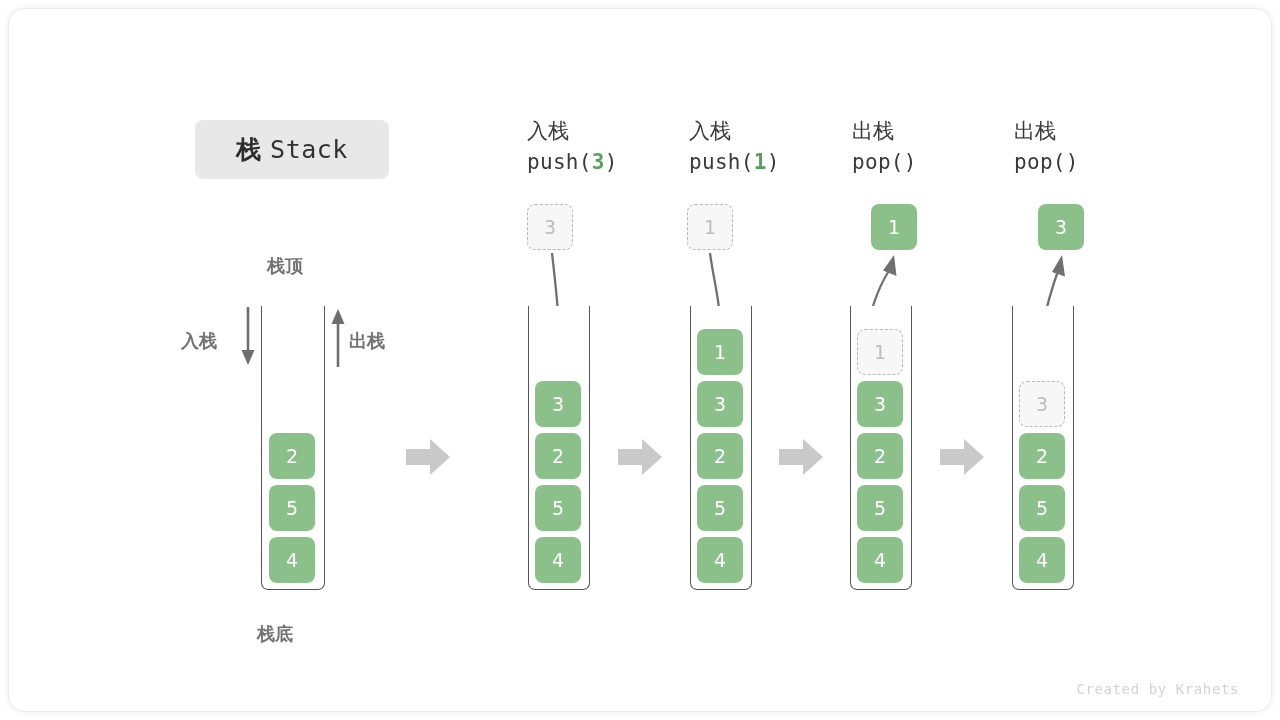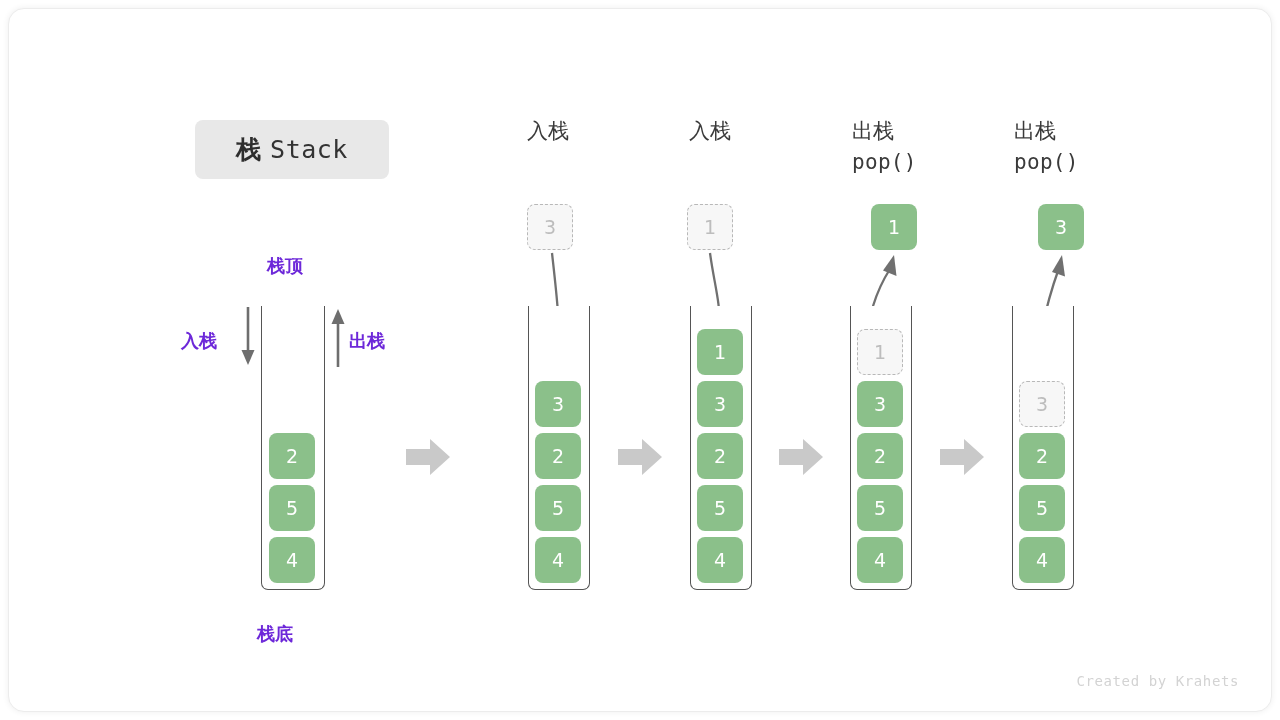--- a/index.html
+++ b/index.html
@@ -57,21 +57,21 @@
     margin-left: 9px;
     letter-spacing: 0.5px;
   }
 
   
   .cn-label {
     position: absolute;
     font-family: "DejaVu Sans", "Liberation Sans", sans-serif;
     font-weight: bold;
     font-size: 18px;
-    color: #6d28d9;
+    color: #737373;
     white-space: nowrap;
   }
 
   
   .col-header {
     position: absolute;
     width: 190px;
     text-align: left;
   }
   .col-header .hdr-cn {
@@ -146,21 +146,21 @@
     pointer-events: none;
   }
 
   
   .side-arrow { position: absolute; }
 
   
   #credit {
     position: absolute;
     right: 32px;
-    bottom: 22px;
+    bottom: 14px;
     font-family: "DejaVu Sans Mono", "Liberation Mono", monospace;
     font-size: 14px;
     color: #d3d3d3;
     letter-spacing: 0.6px;
     white-space: nowrap;
   }
 </style>
 </head>
 <body>
 
@@ -195,20 +195,21 @@
     <div class="cell solid" style="left:260px; top:476px;">5</div>
     <div class="cell solid" style="left:260px; top:528px;">4</div>
   </div>
 
   <svg class="block-arrow" style="left:397px; top:427px;" viewBox="0 0 44 42">
     <polygon points="0,13 24,13 24,3 44,21 24,39 24,29 0,29" fill="#c9c9c9"></polygon>
   </svg>
 
   <div class="col-header" style="left:518px; top:107px;">
     <span class="hdr-cn">入栈</span>
+    <span class="hdr-code"><span>push(</span><span class="arg">3</span><span>)</span></span>
   </div>
 
   <div class="stack-wrap">
     <div class="cell ghost" style="left:518px; top:195px;">3</div>
 
     <svg class="motion-arrow" style="left:516px; top:240px;" width="80" height="135">
       <path d="M 27 4 C 31 40, 36 80, 33 108" stroke="#707070" stroke-width="2.3" fill="none"></path>
       <polygon points="32.5,124 25.5,106 40,105.5" fill="#707070"></polygon>
     </svg>
 
@@ -218,20 +219,21 @@
     <div class="cell solid" style="left:526px; top:476px;">5</div>
     <div class="cell solid" style="left:526px; top:528px;">4</div>
   </div>
 
   <svg class="block-arrow" style="left:609px; top:427px;" viewBox="0 0 44 42">
     <polygon points="0,13 24,13 24,3 44,21 24,39 24,29 0,29" fill="#c9c9c9"></polygon>
   </svg>
 
   <div class="col-header" style="left:680px; top:107px;">
     <span class="hdr-cn">入栈</span>
+    <span class="hdr-code"><span>push(</span><span class="arg">1</span><span>)</span></span>
   </div>
 
   <div class="stack-wrap">
     <div class="cell ghost" style="left:678px; top:195px;">1</div>
 
     <svg class="motion-arrow" style="left:676px; top:240px;" width="80" height="105">
       <path d="M 25 4 C 29 34, 36 56, 34 76" stroke="#707070" stroke-width="2.3" fill="none"></path>
       <polygon points="33.5,92 26,74 40.5,74" fill="#707070"></polygon>
     </svg>
 

